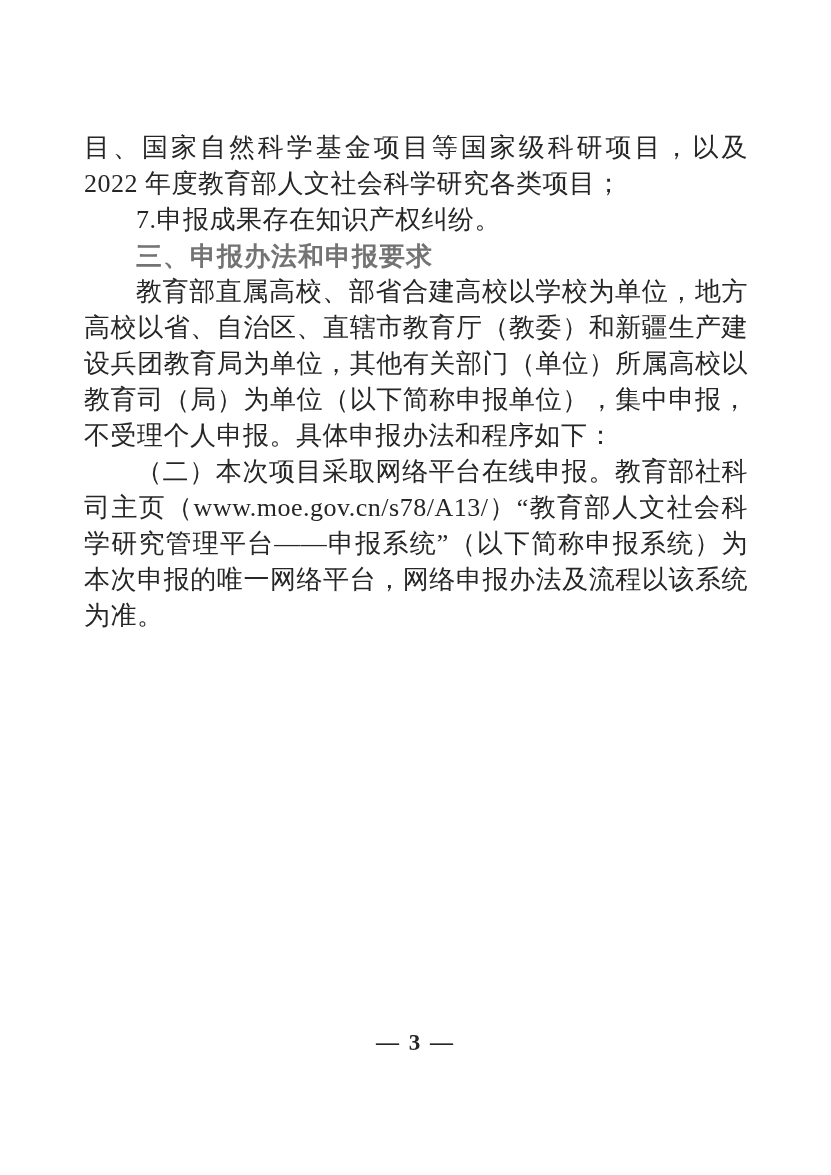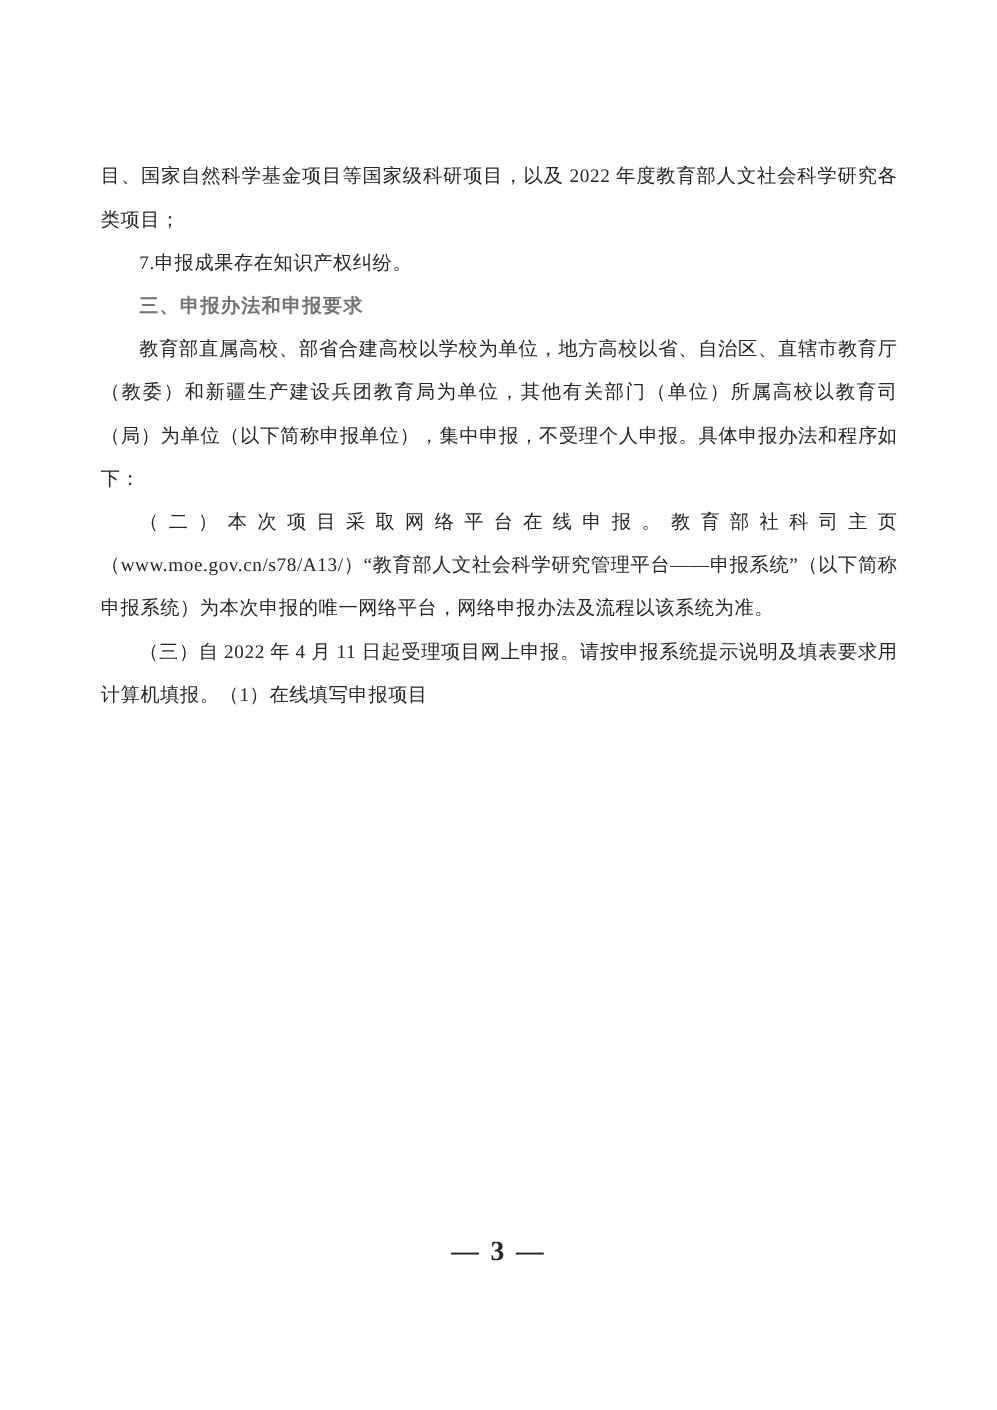--- a/index.html
+++ b/index.html
@@ -13,21 +13,21 @@
     height: 1175px;
     background: #ffffff;
     overflow: hidden;
     font-family: "Liberation Serif", "DejaVu Serif", serif;
   }
   .body-text {
     position: absolute;
     left: 84px;
     top: 130px;
     width: 664px;
-    font-size: 16px;
+    font-size: 26px;
     line-height: 36px;
     color: #262626;
     text-align: justify;
     text-justify: inter-ideograph;
     letter-spacing: 0.5px;
   }
   .body-text p {
     margin: 0;
     padding: 0;
   }
@@ -58,18 +58,17 @@
 <body>
 
 <div class="page">
 
   <div class="body-text">
     <p class="para">目、国家自然科学基金项目等国家级科研项目，以及 2022 年度教育部人文社会科学研究各类项目；</p>
     <p class="para indent">7.申报成果存在知识产权纠纷。</p>
     <p class="section-heading">三、申报办法和申报要求</p>
     <p class="para indent">教育部直属高校、部省合建高校以学校为单位，地方高校以省、自治区、直辖市教育厅（教委）和新疆生产建设兵团教育局为单位，其他有关部门（单位）所属高校以教育司（局）为单位（以下简称申报单位），集中申报，不受理个人申报。具体申报办法和程序如下：</p>
     <p class="para indent">（二）本次项目采取网络平台在线申报。教育部社科司主页（www.moe.gov.cn/s78/A13/）“教育部人文社会科学研究管理平台——申报系统”（以下简称申报系统）为本次申报的唯一网络平台，网络申报办法及流程以该系统为准。</p>
-    <p class="para indent">（三）自 2022 年 4 月 11 日起受理项目网上申报。请按申报系统提示说明及填表要求用计算机填报。（1）在线填写申报项目</p>
   </div>
 
   <div class="page-footer">— 3 —</div>
 
 </div>
 
 </body></html>

